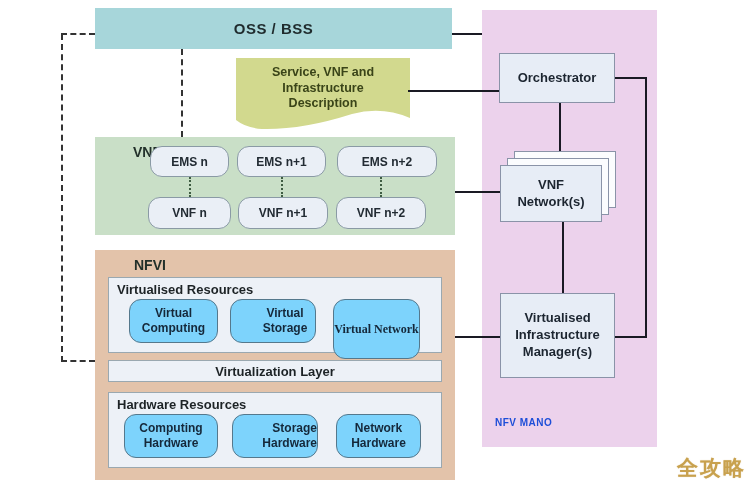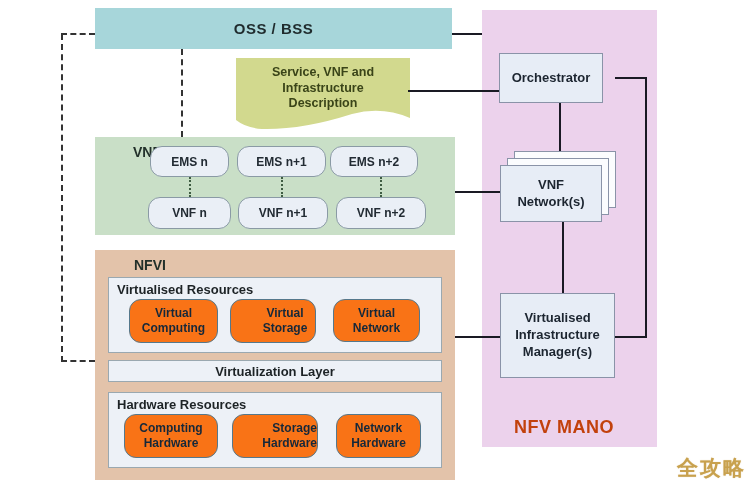--- a/index.html
+++ b/index.html
@@ -19,39 +19,39 @@
   
   .banner{left:236px;top:58px;width:174px;height:78px;background:#d2d98e;
     clip-path:path('M0 0 H174 V60 Q146 48 116 56 Q66 72 26 71 Q10 70 0 62 Z');
     display:flex;align-items:flex-start;justify-content:center;}
   .banner-text{margin-top:7px;width:150px;text-align:center;font-weight:bold;
     font-size:12.5px;line-height:1.25;color:#3a4418;}
   
   .node{background:#eaeff6;border:1.5px solid #8a9aa5;border-radius:12px;
     display:flex;align-items:center;justify-content:center;
     font-weight:bold;font-size:12px;color:#222b33;box-sizing:border-box;}
-  .bluebox{background:#f97316;border:1.5px solid #55788c;border-radius:12px;
+  .bluebox{background:#7dd3fc;border:1.5px solid #55788c;border-radius:12px;
     display:flex;align-items:center;justify-content:center;text-align:center;
     font-weight:bold;font-size:12px;line-height:1.25;color:#15283a;box-sizing:border-box;}
   .panel{background:#edf1f7;border:1px solid #9aa8b0;box-sizing:border-box;}
   .panel-label{position:absolute;left:8px;top:4px;font-weight:bold;font-size:13px;color:#1d2326;}
   .manonode{background:#e7edf6;border:1.5px solid #8a93a8;
     display:flex;align-items:center;justify-content:center;text-align:center;
     font-weight:bold;font-size:13px;line-height:1.3;color:#1c2530;box-sizing:border-box;z-index:3;}
   .stackcard{background:#fbfcfe;border:1.5px solid #8a93a8;box-sizing:border-box;z-index:2;}
   
   .hline{height:2px;background:#1a1a24;z-index:1;}
   .vline{width:2px;background:#1a1a24;z-index:1;}
   .hdash{height:0;border-top:2px dashed #333;z-index:1;}
   .vdash{width:0;border-left:2px dashed #333;z-index:1;}
   .vdot{width:0;border-left:2px dotted #3e5c42;z-index:1;}
   
   .watermark{right:8px;bottom:11px;font-size:21px;font-weight:bold;color:#c8a14e;
     text-shadow:0 0 1px rgba(200,161,78,.6);letter-spacing:2px;}
-  .mano-label{left:514px;top:417px;font-weight:bold;font-size:18px;color:#c2410c;letter-spacing:.5px;}
+  .mano-label{left:495px;top:417px;font-weight:bold;font-size:10px;color:#1d4ed8;letter-spacing:.5px;}
 </style>
 </head>
 <body>
 
 <div id="canvas">
 
   <div class="abs hline" style="left:452px;top:33px;width:30px;"></div>
   <div class="abs hline" style="left:408px;top:90px;width:92px;"></div>
   <div class="abs hline" style="left:455px;top:191px;width:45px;"></div>
   <div class="abs hline" style="left:455px;top:336px;width:45px;"></div>
@@ -70,57 +70,57 @@
     <div class="banner-text">Service, VNF and Infrastructure Description</div>
   </div>
 
   <div class="abs oss">
     <span>OSS / BSS</span>
   </div>
 
   <div class="abs mano"></div>
   <div class="abs mano-label">NFV MANO</div>
 
-  <div class="abs manonode" style="left:499px;top:53px;width:104px;height:50px;">
+  <div class="abs manonode" style="left:499px;top:53px;width:116px;height:50px;">
     <span>Orchestrator</span>
   </div>
 
   <div class="abs stackcard" style="left:514px;top:151px;width:102px;height:57px;"></div>
   <div class="abs stackcard" style="left:507px;top:158px;width:102px;height:57px;"></div>
   <div class="abs manonode" style="left:500px;top:165px;width:102px;height:57px;">
     <span style="width:80px;">VNF Network(s)</span>
   </div>
 
   <div class="abs manonode" style="left:500px;top:293px;width:115px;height:85px;">
     <span style="width:100px;">Virtualised Infrastructure Manager(s)</span>
   </div>
 
   <div class="abs vnfbox">
     <div class="abs seclabel" style="left:10px;top:7px;">VNF</div>
   </div>
   <div class="abs node" style="left:150px;top:146px;width:79px;height:31px;">EMS n</div>
   <div class="abs node" style="left:237px;top:146px;width:89px;height:31px;">EMS n+1</div>
-  <div class="abs node" style="left:330px;top:146px;width:88px;height:31px;">EMS n+2</div>
+  <div class="abs node" style="left:337px;top:146px;width:100px;height:31px;">EMS n+2</div>
   <div class="abs vdot" style="left:189px;top:177px;height:20px;"></div>
   <div class="abs vdot" style="left:281px;top:177px;height:20px;"></div>
   <div class="abs vdot" style="left:380px;top:177px;height:20px;"></div>
   <div class="abs node" style="left:148px;top:197px;width:83px;height:32px;">VNF n</div>
   <div class="abs node" style="left:238px;top:197px;width:90px;height:32px;">VNF n+1</div>
   <div class="abs node" style="left:336px;top:197px;width:90px;height:32px;">VNF n+2</div>
 
   <div class="abs nfvibox">
     <div class="abs seclabel" style="left:11px;top:7px;">NFVI</div>
   </div>
 
   <div class="abs panel" style="left:108px;top:277px;width:334px;height:76px;">
     <div class="panel-label">Virtualised Resources</div>
   </div>
   <div class="abs bluebox" style="left:129px;top:299px;width:89px;height:44px;">Virtual Computing</div>
   <div class="abs bluebox" style="left:230px;top:299px;width:86px;height:44px;padding-left:24px;">Virtual Storage</div>
-  <div class="abs bluebox" style="left:333px;top:299px;width:87px;height:43px;">Virtual Network</div>
+  <div class="abs bluebox" style="left:333px;top:299px;width:87px;height:60px;font-family:Liberation Serif, serif;">Virtual Network</div>
 
   <div class="abs panel" style="left:108px;top:360px;width:334px;height:22px;display:flex;align-items:center;justify-content:center;">
     <span style="font-weight:bold;font-size:13px;color:#1d2326;">Virtualization Layer</span>
   </div>
 
   <div class="abs panel" style="left:108px;top:392px;width:334px;height:76px;">
     <div class="panel-label">Hardware Resources</div>
   </div>
   <div class="abs bluebox" style="left:124px;top:414px;width:94px;height:44px;">Computing Hardware</div>
   <div class="abs bluebox" style="left:232px;top:414px;width:86px;height:44px;text-align:right;">Storage Hardware</div>

